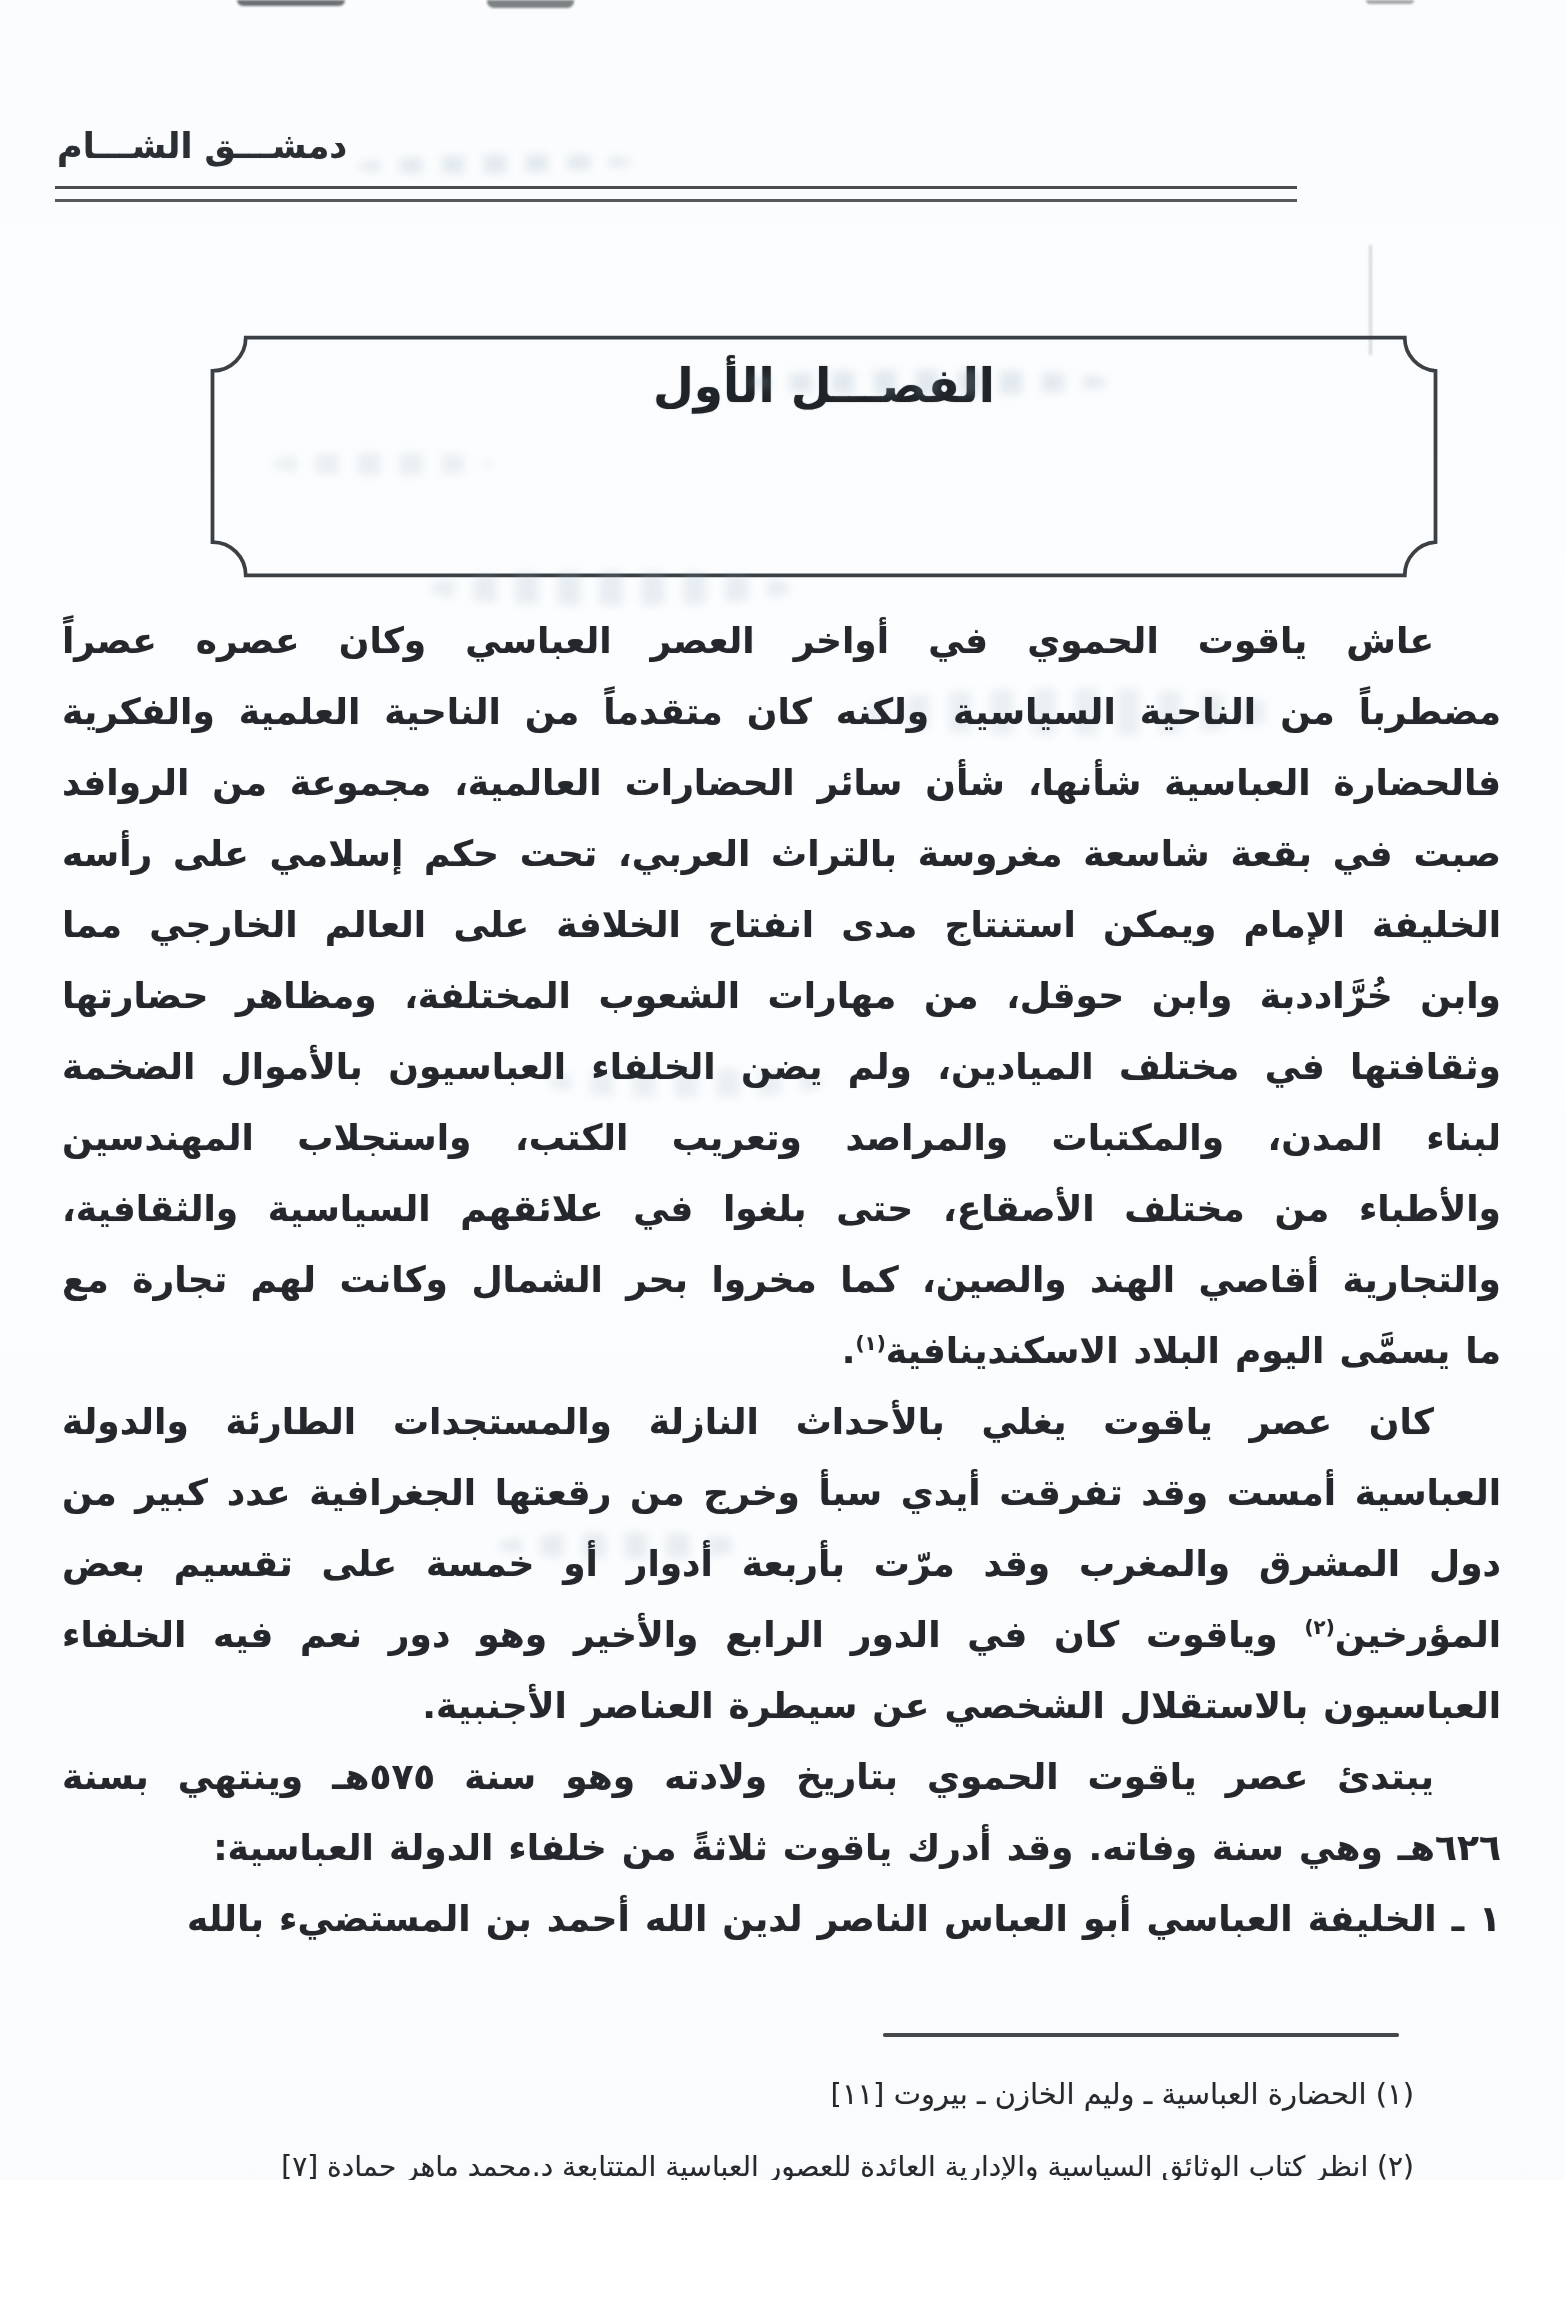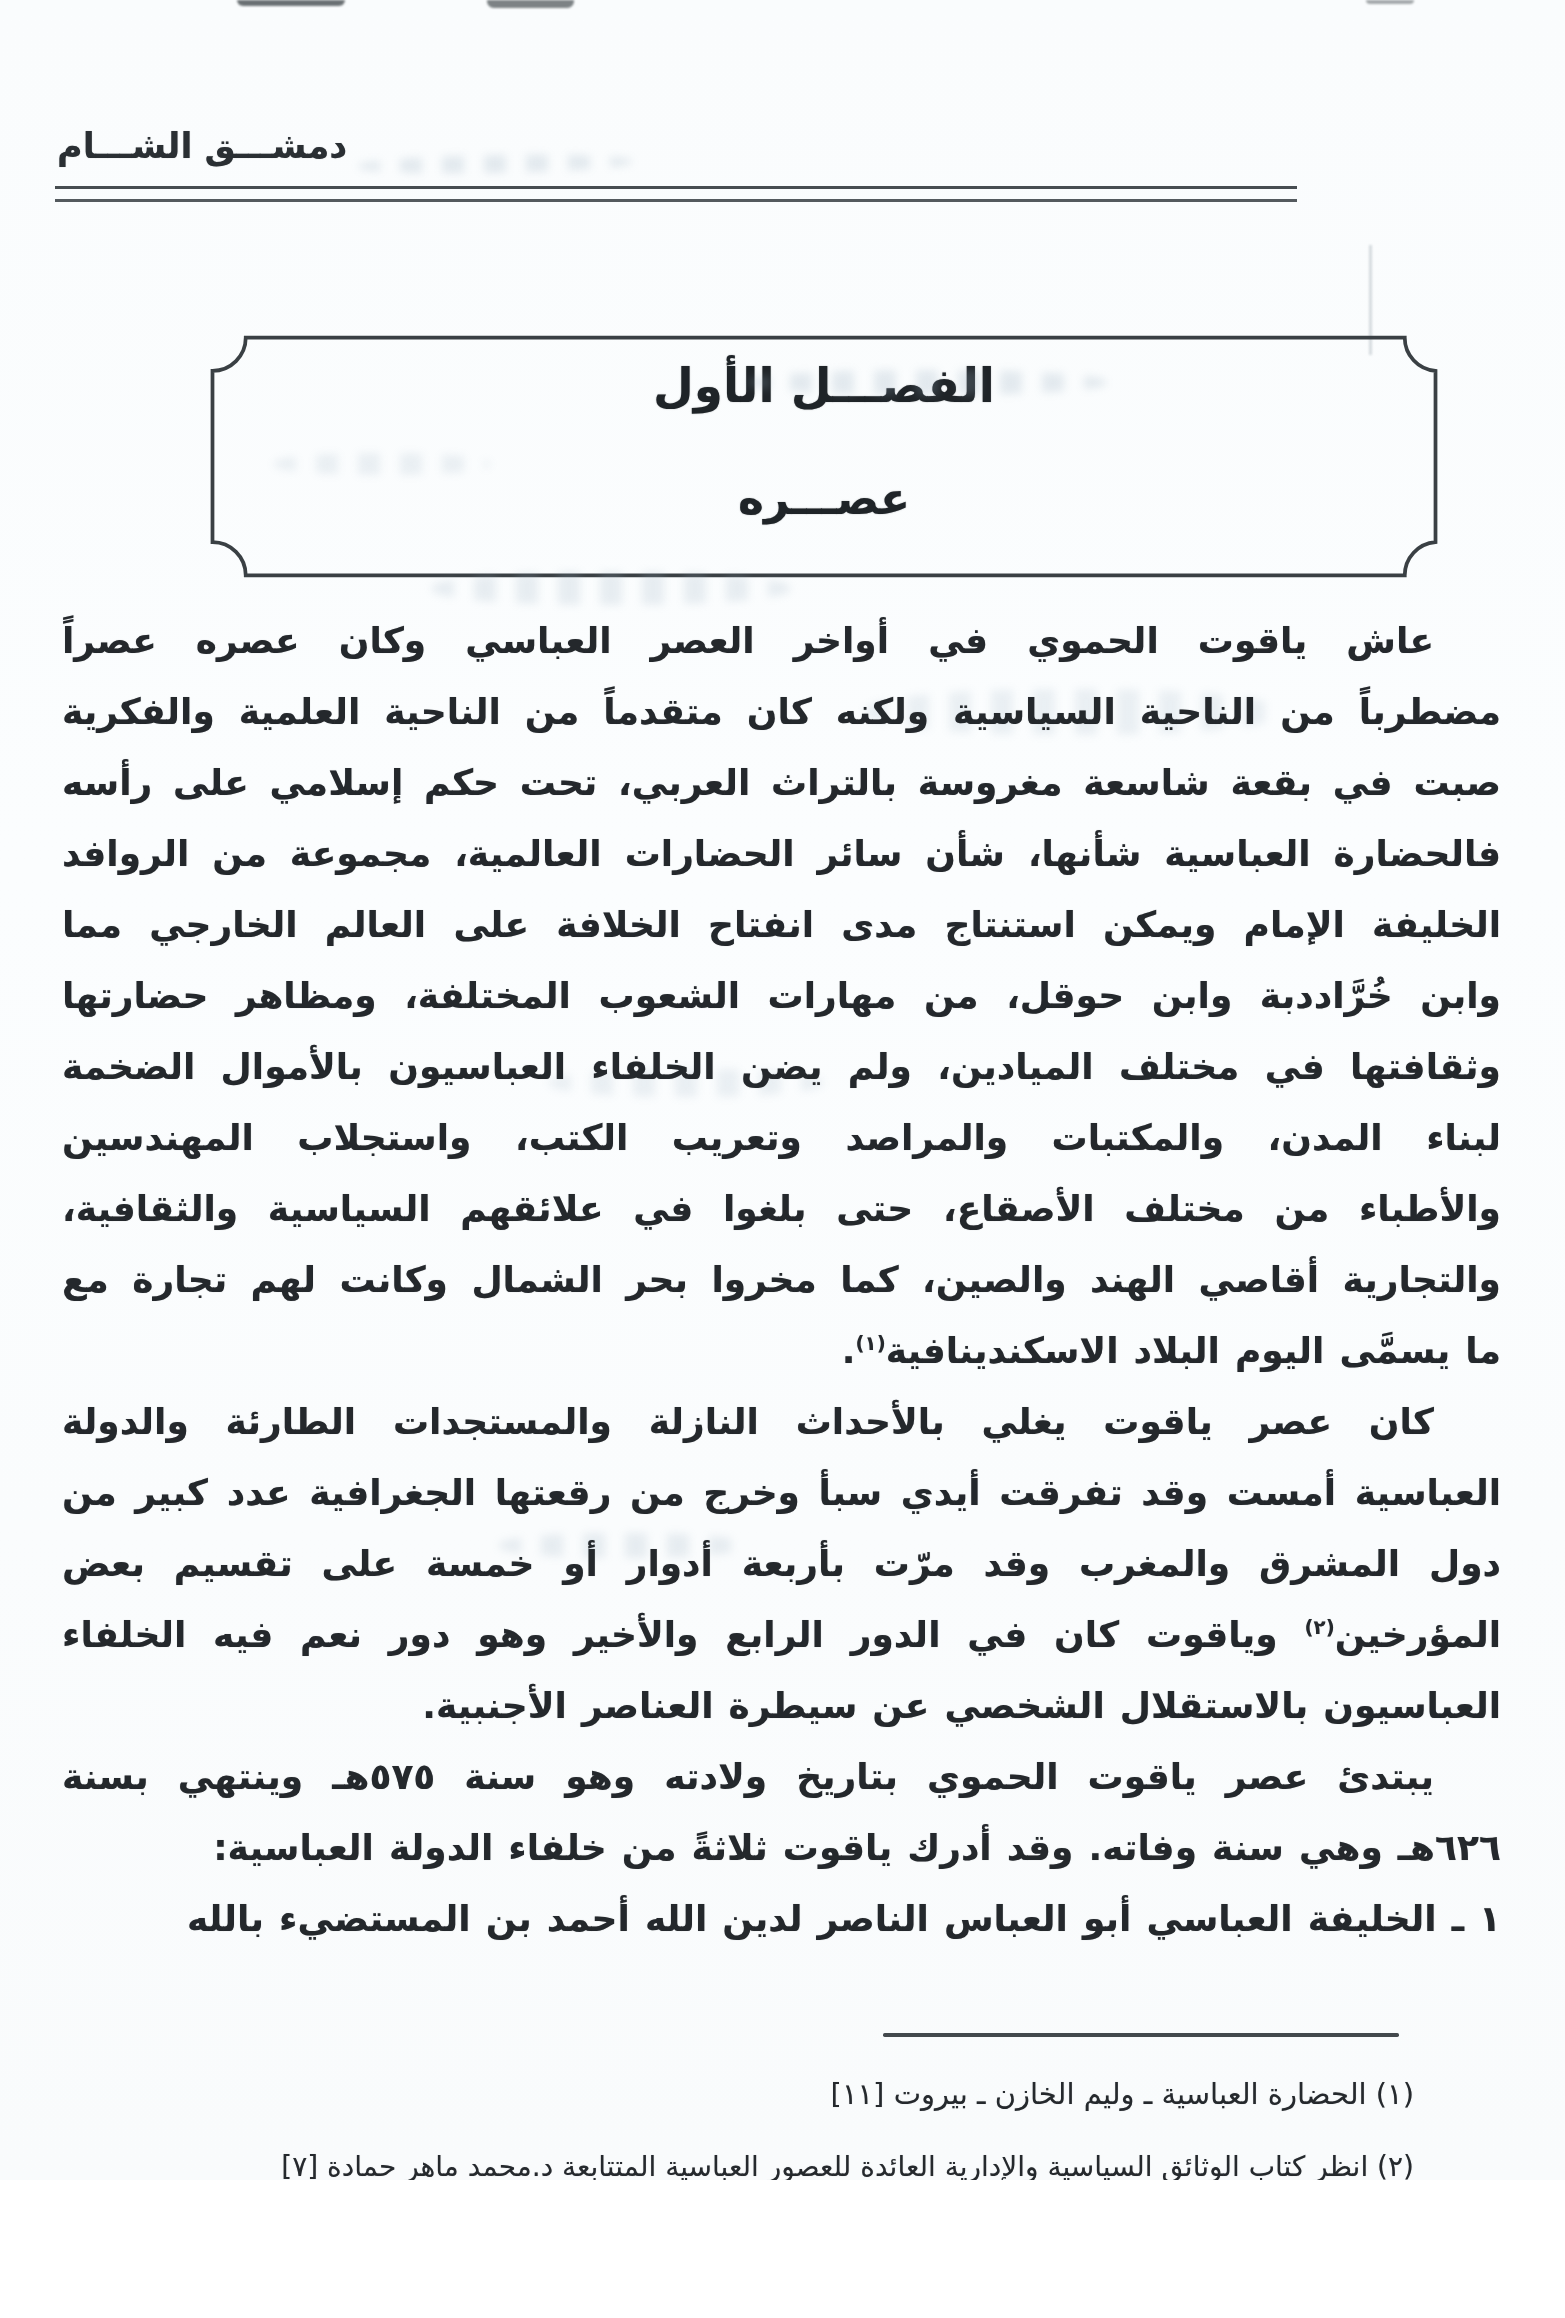--- a/index.html
+++ b/index.html
@@ -80,37 +80,36 @@
   <div class="header-title">دمشـــق الشـــام</div>
   <div class="header-rule"></div>
 
   <div class="vline"></div>
 
   <div class="chapter-box">
     <svg width="1228" height="243" viewBox="0 0 1477 292">
       <path d="M 43 3 H 1437 A 40 40 0 0 0 1474 43 V 249 A 40 40 0 0 0 1437 289 H 43 A 40 40 0 0 0 3 249 V 43 A 40 40 0 0 0 43 3 Z" fill="none" stroke="#3a4044" stroke-width="4.5"></path>
     </svg>
     <div class="chapter-title">الفصـــل الأول</div>
-    <div class="chapter-subtitle">عصـــره</div>
   </div>
 
   <div class="ghost" style="left:358px;top:155px;width:274px;height:18.3px;transform:rotate(-1deg);"></div>
   <div class="ghost" style="left:748px;top:370px;width:358px;height:25px;"></div>
   <div class="ghost" style="left:274px;top:453px;width:216px;height:21.6px;opacity:.3;"></div>
   <div class="ghost" style="left:432px;top:572px;width:358px;height:33px;opacity:.35;"></div>
   <div class="ghost" style="left:865px;top:689px;width:416px;height:46px;opacity:.3;"></div>
   <div class="ghost" style="left:549px;top:1069px;width:274px;height:28px;opacity:.3;"></div>
   <div class="ghost" style="left:499px;top:1533px;width:249px;height:25px;opacity:.35;"></div>
   <div class="ghost" style="left:249px;top:2244px;width:790px;height:20px;opacity:.4;"></div>
 
   <div class="body-text">
     <div class="bline justify indent">عاش ياقوت الحموي في أواخر العصر العباسي وكان عصره عصراً</div>
     <div class="bline justify">مضطرباً من الناحية السياسية ولكنه كان متقدماً من الناحية العلمية والفكرية</div>
+    <div class="bline justify">فالحضارة العباسية شأنها، شأن سائر الحضارات العالمية، مجموعة من الروافد</div>
     <div class="bline justify">صبت في بقعة شاسعة مغروسة بالتراث العربي، تحت حكم إسلامي على رأسه</div>
-    <div class="bline justify">فالحضارة العباسية شأنها، شأن سائر الحضارات العالمية، مجموعة من الروافد</div>
     <div class="bline justify">الخليفة الإمام ويمكن استنتاج مدى انفتاح الخلافة على العالم الخارجي مما</div>
     <div class="bline justify">وابن خُرَّاددبة وابن حوقل، من مهارات الشعوب المختلفة، ومظاهر حضارتها</div>
     <div class="bline justify">وثقافتها في مختلف الميادين، ولم يضن الخلفاء العباسيون بالأموال الضخمة</div>
     <div class="bline justify">لبناء المدن، والمكتبات والمراصد وتعريب الكتب، واستجلاب المهندسين</div>
     <div class="bline justify">والأطباء من مختلف الأصقاع، حتى بلغوا في علائقهم السياسية والثقافية،</div>
     <div class="bline justify">والتجارية أقاصي الهند والصين، كما مخروا بحر الشمال وكانت لهم تجارة مع</div>
     <div class="bline last"><span>ما يسمَّى اليوم البلاد الاسكندينافية</span><span class="sup">(١)</span><span>.</span></div>
     <div class="bline justify indent">كان عصر ياقوت يغلي بالأحداث النازلة والمستجدات الطارئة والدولة</div>
     <div class="bline justify">العباسية أمست وقد تفرقت أيدي سبأ وخرج من رقعتها الجغرافية عدد كبير من</div>
     <div class="bline justify">دول المشرق والمغرب وقد مرّت بأربعة أدوار أو خمسة على تقسيم بعض</div>

